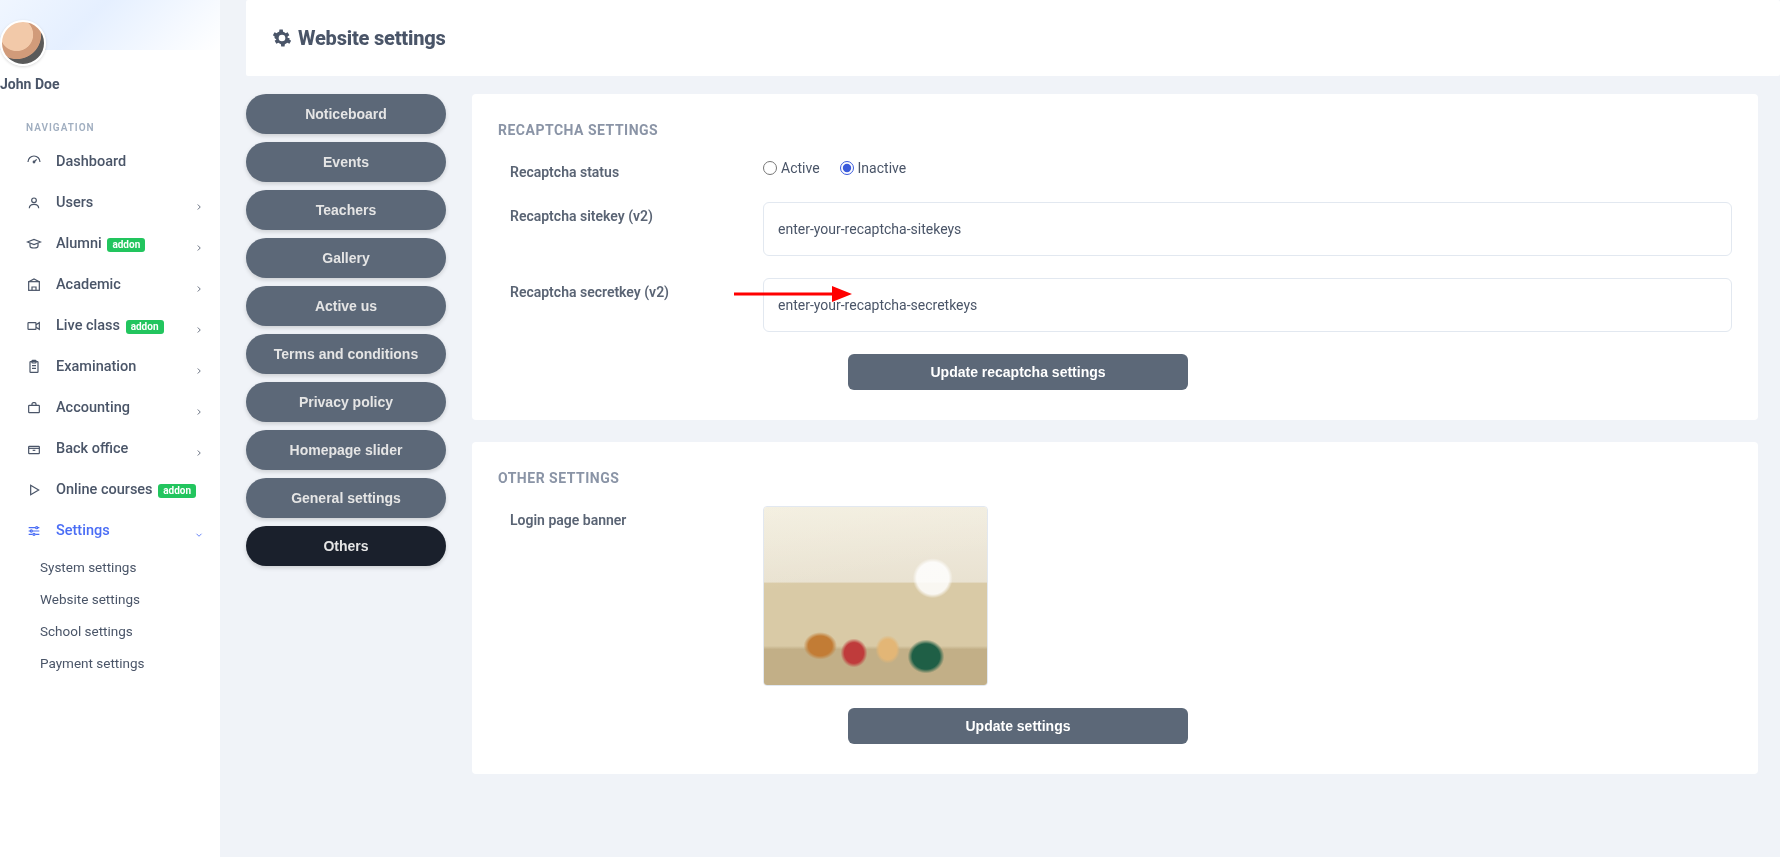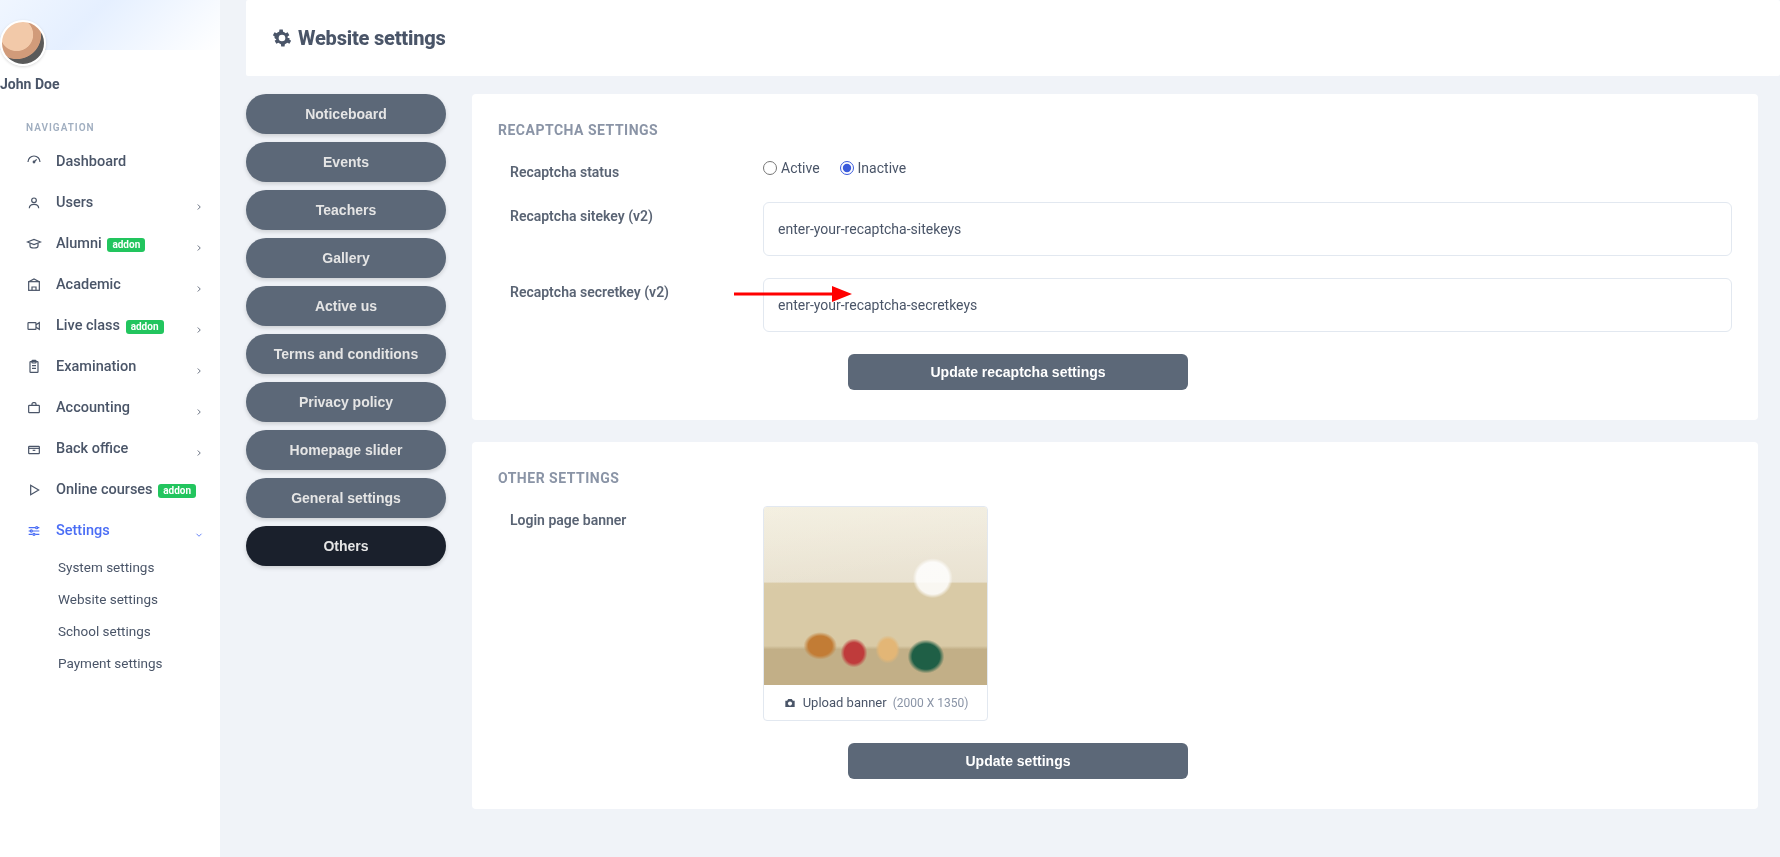--- a/index.html
+++ b/index.html
@@ -90,21 +90,21 @@
     font-weight: 700;
     border-radius: 3px;
     padding: 2px 5px;
     margin-left: 2px;
     line-height: 1;
   }
   .chev svg { width: 10px; height: 10px; stroke: #4a5568; fill: none; stroke-width: 2; }
   .chev.open svg { transform: rotate(90deg); }
   .sub-list {
     list-style: none;
-    padding-left: 58px;
+    padding-left: 40px;
     display: flex;
     flex-direction: column;
   }
   .sub-item {
     padding: 8px 0;
     font-size: 13.5px;
     color: #4a5568;
     cursor: pointer;
   }
 
@@ -506,30 +506,20 @@
       </section>
 
       <section class="card">
         <h2 class="card-title">OTHER SETTINGS</h2>
 
         <div class="form-row" style="align-items:flex-start;">
           <div class="f-label">Login page banner</div>
           <div class="f-val">
             <div class="banner-card">
               <div class="banner-img"></div>
-              <div class="banner-caption">
-                <span class="cam-icon">
-                  <svg viewBox="0 0 24 24">
-                      <path d="M4 8h3l2-3h6l2 3h3v11H4z"></path>
-                      <circle cx="12" cy="13" r="3.5" fill="#fff"></circle>
-                    </svg>
-                </span>
-                <span>Upload banner</span>
-                <span class="dim">(2000 X 1350)</span>
-              </div>
             </div>
           </div>
         </div>
 
         <div class="submit-row">
           <button class="btn-grey">Update settings</button>
         </div>
       </section>
 
     </div>

